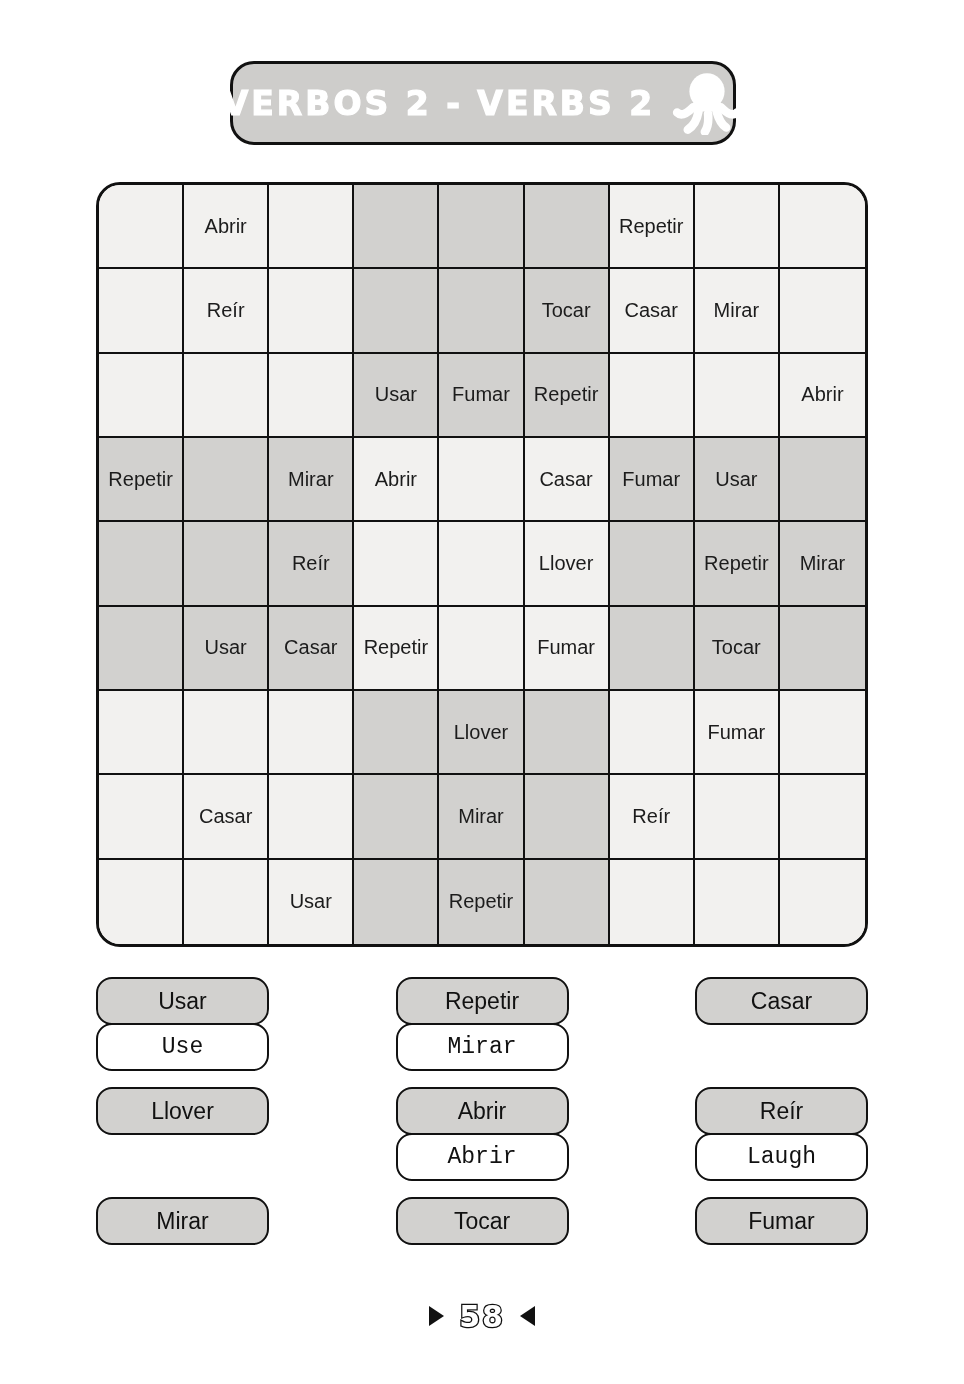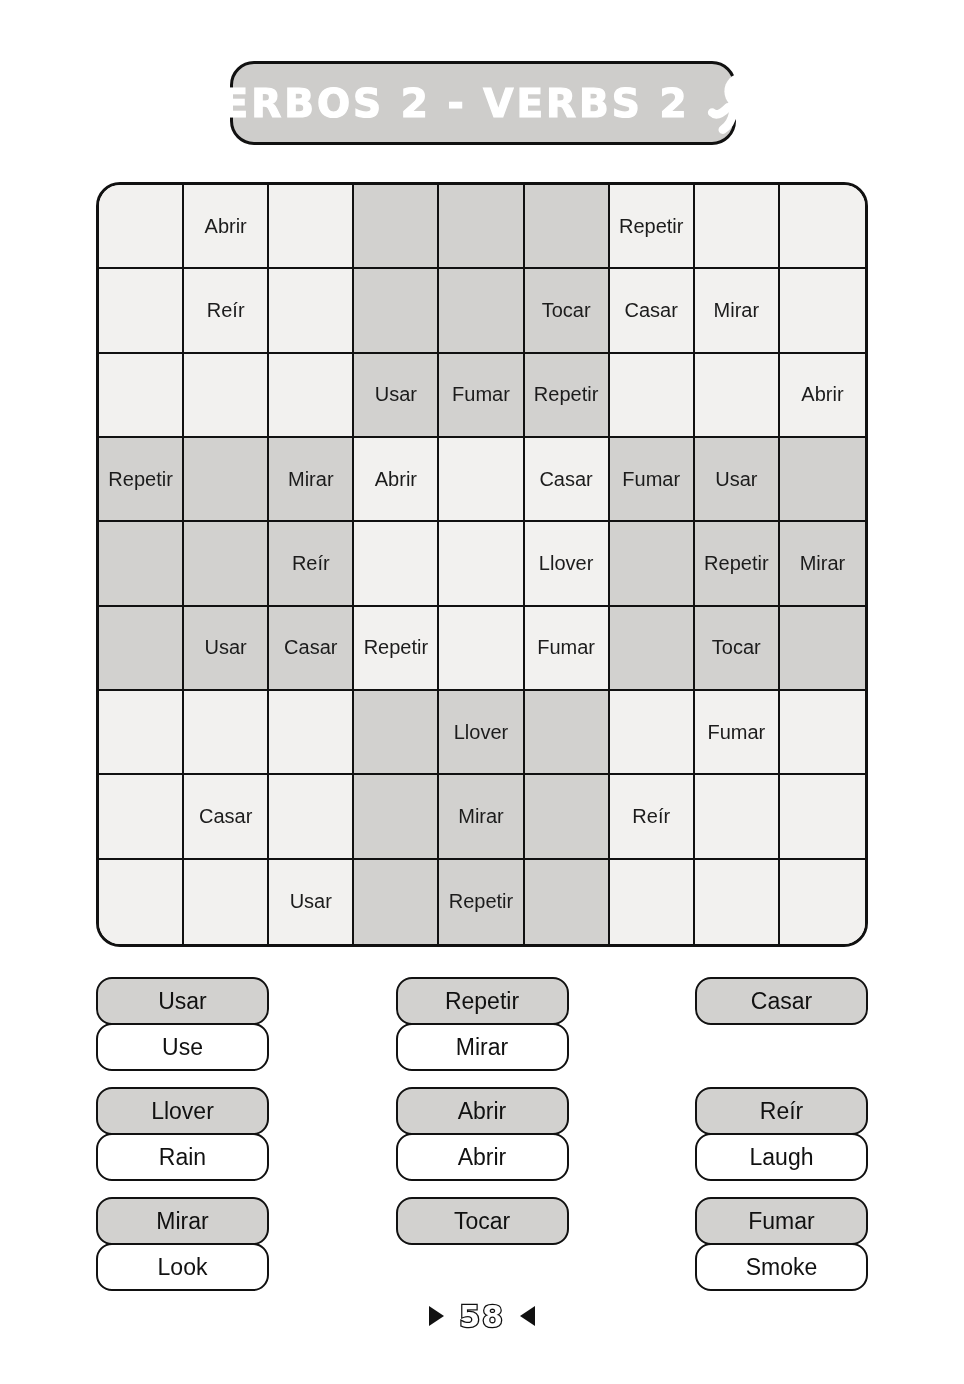--- a/index.html
+++ b/index.html
@@ -22,21 +22,21 @@
     position:absolute;left:230px;top:61px;width:506px;height:84px;
     background:var(--banner);
     border:3px solid var(--line);
     border-radius:24px;
     box-sizing:border-box;
     display:flex;align-items:center;justify-content:center;gap:16px;
   }
   .banner-title{
     font-family:"DejaVu Sans", sans-serif;
     font-weight:bold;
-    font-size:39px;
+    font-size:33px;
     letter-spacing:3px;
     color:#ffffff;
     -webkit-text-stroke:1.2px #ffffff;
     white-space:nowrap;
   }
   .octopus{width:72px;height:64px;flex:0 0 auto;}
 
   
   .grid{
     position:absolute;left:96px;top:182px;
@@ -75,21 +75,21 @@
   .card-top,.card-bottom{
     box-sizing:border-box;
     height:48px;
     border:2.5px solid var(--line);
     border-radius:16px;
     display:flex;align-items:center;justify-content:center;
     font-size:23px;color:#111111;
     background:var(--cardwhite);
   }
   .card-top{background:var(--shaded);z-index:1;}
-  .card-bottom{margin-top:-2px;}
+  .card-bottom{margin-top:-2px;font-family:Liberation Mono, monospace;}
 
   
   .pagenum{
     position:absolute;left:0;top:1296px;width:964px;
     display:flex;align-items:center;justify-content:center;gap:2px;
   }
   .tri{width:0;height:0;display:inline-block;}
   .tri-right{border-left:15px solid var(--line);border-top:10px solid transparent;border-bottom:10px solid transparent;}
   .tri-left{border-right:15px solid var(--line);border-top:10px solid transparent;border-bottom:10px solid transparent;}
   .pg-svg{display:block;}
@@ -215,40 +215,37 @@
       </div>
       <div class="pair">
         <div class="card-top">Repetir</div>
         <div class="card-bottom">Mirar</div>
       </div>
       <div class="pair">
         <div class="card-top">Casar</div>
       </div>
       <div class="pair">
         <div class="card-top">Llover</div>
-        <div class="card-bottom">Rain</div>
       </div>
       <div class="pair">
         <div class="card-top">Abrir</div>
         <div class="card-bottom">Abrir</div>
       </div>
       <div class="pair">
         <div class="card-top">Reír</div>
         <div class="card-bottom">Laugh</div>
       </div>
       <div class="pair">
         <div class="card-top">Mirar</div>
-        <div class="card-bottom">Look</div>
       </div>
       <div class="pair">
         <div class="card-top">Tocar</div>
       </div>
       <div class="pair">
         <div class="card-top">Fumar</div>
-        <div class="card-bottom">Smoke</div>
       </div>
     </div>
 
   <div class="pagenum">
     <span class="tri tri-right"></span>
     <svg class="pg-svg" width="72" height="40" viewBox="0 0 72 40">
       <text x="36" y="31" text-anchor="middle" class="pgtext">58</text>
     </svg>
     <span class="tri tri-left"></span>
   </div>

